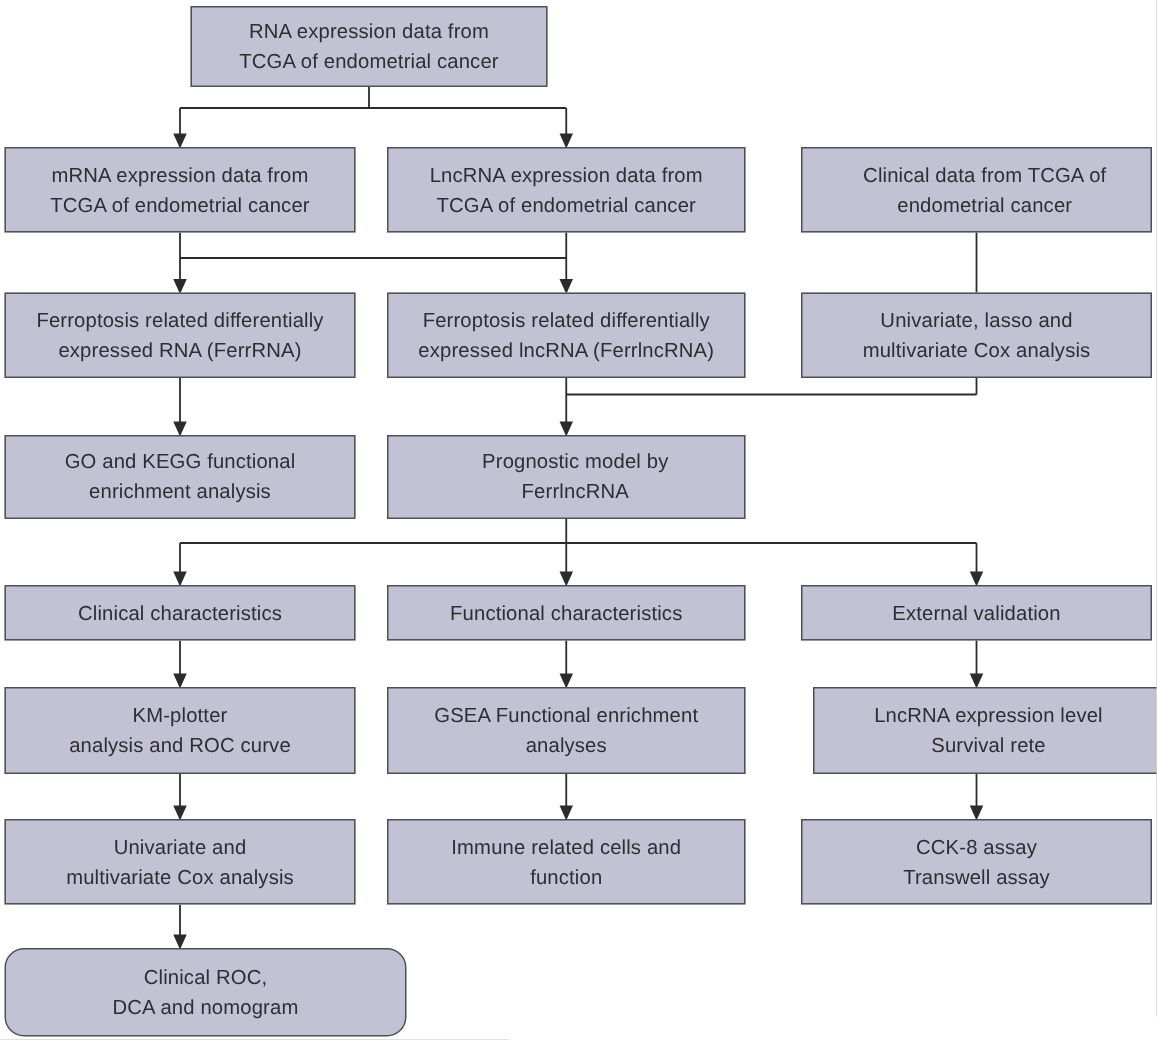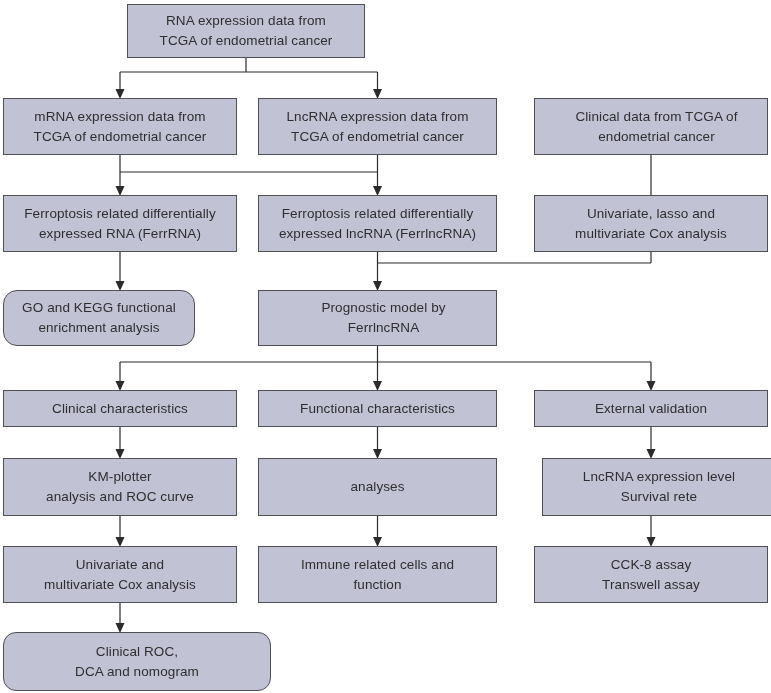--- a/index.html
+++ b/index.html
@@ -124,21 +124,21 @@
   </div>
   <div class="box" style="left:258px; top:195px; width:239px; height:57px;">
     <span>Ferroptosis related differentially</span>
     <span>expressed lncRNA (FerrlncRNA)</span>
   </div>
   <div class="box" style="left:534px; top:195px; width:234px; height:57px;">
     <span>Univariate, lasso and</span>
     <span>multivariate Cox analysis</span>
   </div>
 
-  <div class="box" style="left:3px; top:290px; width:192px; height:56px;border-radius:14px;">
+  <div class="box" style="left:3px; top:290px; width:234px; height:56px;">
     <span>GO and KEGG functional</span>
     <span>enrichment analysis</span>
   </div>
   <div class="box" style="left:258px; top:290px; width:239px; height:56px;padding-left:12px;">
     <span>Prognostic model by</span>
     <span>FerrlncRNA</span>
   </div>
 
   <div class="box" style="left:3px; top:390px; width:234px; height:37px;">
     <span>Clinical characteristics</span>
@@ -148,20 +148,21 @@
   </div>
   <div class="box" style="left:534px; top:390px; width:234px; height:37px;text-align:center;">
     <span>External validation</span>
   </div>
 
   <div class="box" style="left:3px; top:458px; width:234px; height:58px;">
     <span>KM-plotter</span>
     <span>analysis and ROC curve</span>
   </div>
   <div class="box" style="left:258px; top:458px; width:239px; height:58px;">
+    <span>GSEA Functional enrichment</span>
     <span>analyses</span>
   </div>
   <div class="box" style="left:542px; top:458px; width:234px; height:58px;">
     <span>LncRNA expression level</span>
     <span>Survival rete</span>
   </div>
 
   <div class="box" style="left:3px; top:546px; width:234px; height:57px;">
     <span>Univariate and</span>
     <span>multivariate Cox analysis</span>

